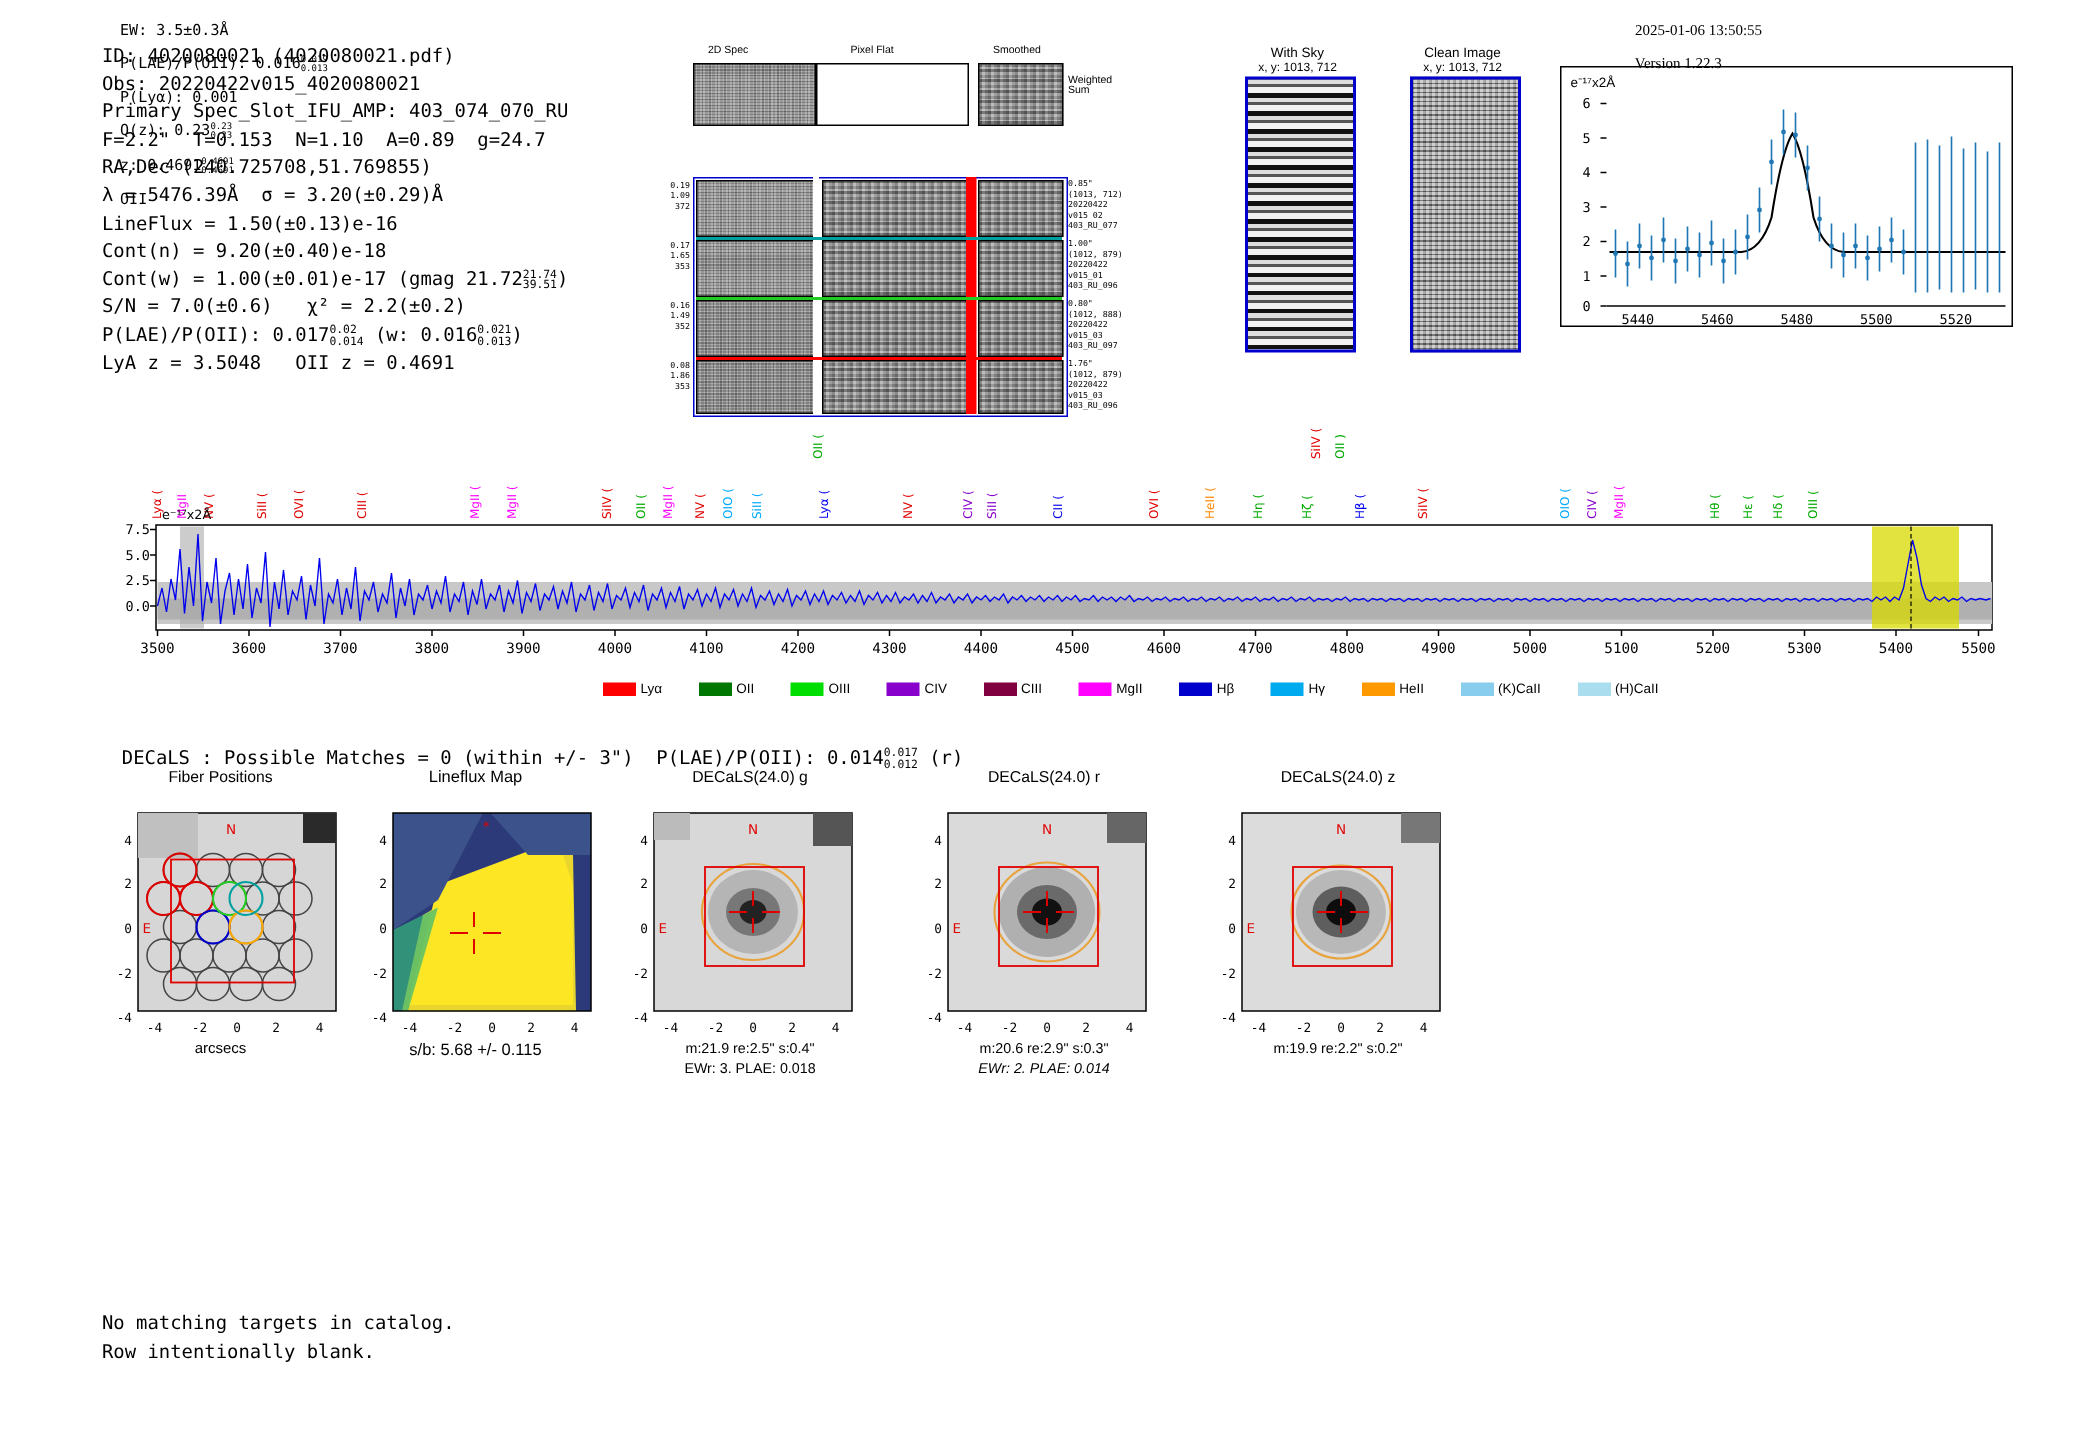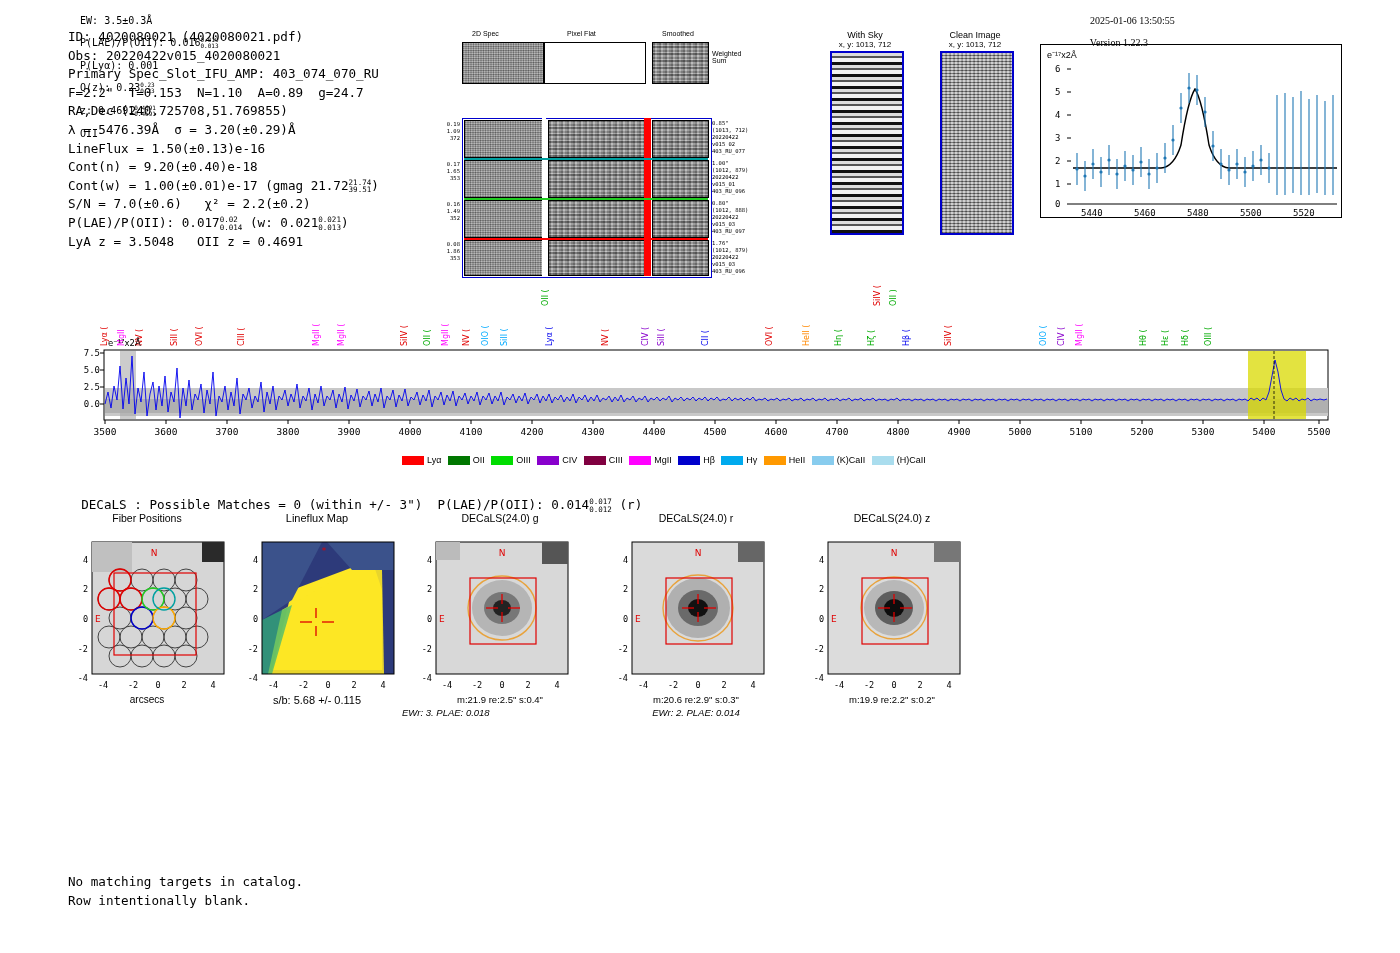--- a/index.html
+++ b/index.html
@@ -22,21 +22,21 @@
      repeating-linear-gradient(0deg, rgba(0,0,0,.30) 0 2px, rgba(255,255,255,.25) 2px 3px, rgba(0,0,0,.12) 3px 5px, rgba(255,255,255,.14) 5px 7px),
      repeating-linear-gradient(90deg, rgba(0,0,0,.25) 0 2px, rgba(255,255,255,.20) 2px 4px, rgba(0,0,0,.10) 4px 6px);
      background-color:#9e9e9e;}
   .sky{background-image:repeating-linear-gradient(0deg,#111 0 3px,#f2f2f2 3px 7px,#555 7px 9px,#ddd 9px 12px);}
   .cleanim{background-image:
      repeating-linear-gradient(0deg, rgba(0,0,0,.35) 0 1px, rgba(255,255,255,.3) 1px 3px),
      repeating-linear-gradient(90deg, rgba(0,0,0,.3) 0 1px, rgba(255,255,255,.25) 1px 3px, rgba(0,0,0,.2) 3px 4px);
      background-color:#a5a5a5;}
   .redline{background:#f00;}
   .legend-sw{display:inline-block;width:22px;height:9px;vertical-align:middle;margin-right:3px;}
-  .legend-item{display:inline-block;margin-right:2px;font-size:9px;vertical-align:middle;}
+  .legend-item{display:inline-block;margin-right:20px;font-size:9px;vertical-align:middle;}
   .blankmsg{font-size:12.6px;line-height:18.6px;white-space:pre;}
 </style>
 </head>
 <body>
 
 <div class="abs hdr mono" style="left:68px;top:4px;">
   <span>EW: 3.5±0.3Å</span>
   <span style="display:inline-block;width:14px"></span>
   <span>P(LAE)/P(OII): 0.016</span><span class="frac"><span>0.019</span><span>0.013</span></span>
   <span style="display:inline-block;width:14px"></span>
@@ -58,21 +58,21 @@
   <div class="infoline">ID: 4020080021 (4020080021.pdf)</div>
   <div class="infoline">Obs: 20220422v015_4020080021</div>
   <div class="infoline">Primary Spec_Slot_IFU_AMP: 403_074_070_RU</div>
   <div class="infoline">F=2.2"  T=0.153  N=1.10  A=0.89  g=24.7</div>
   <div class="infoline">RA,Dec (240.725708,51.769855)</div>
   <div class="infoline">λ = 5476.39Å  σ = 3.20(±0.29)Å</div>
   <div class="infoline">LineFlux = 1.50(±0.13)e-16</div>
   <div class="infoline">Cont(n) = 9.20(±0.40)e-18</div>
   <div class="infoline"><span>Cont(w) = 1.00(±0.01)e-17 (gmag 21.72</span><span class="frac"><span>21.74</span><span>39.51</span></span><span>)</span></div>
   <div class="infoline">S/N = 7.0(±0.6)   χ² = 2.2(±0.2)</div>
-  <div class="infoline"><span>P(LAE)/P(OII): 0.017</span><span class="frac"><span>0.02</span><span>0.014</span></span> <span>(w: 0.021</span><span class="frac"><span>0.021</span><span>0.013</span></span><span>)</span></div>
+  <div class="infoline"><span>P(LAE)/P(OII): 0.017</span><span class="frac"><span>0.02</span><span>0.014</span></span> <span>(w: 0.016</span><span class="frac"><span>0.021</span><span>0.013</span></span><span>)</span></div>
   <div class="infoline">LyA z = 3.5048   OII z = 0.4691</div>
 </div>
 
 <div class="abs" style="left:462px;top:30px;width:290px;height:220px;">
   <div class="abs tiny sans" style="left:10px;top:0px;">2D Spec</div>
   <div class="abs tiny sans" style="left:105px;top:0px;">Pixel Flat</div>
   <div class="abs tiny sans" style="left:200px;top:0px;">Smoothed</div>
   <div class="abs tiny sans" style="left:250px;top:20px;white-space:pre;">Weighted
 Sum</div>
 
@@ -537,21 +537,21 @@
     <text x="37" y="92" font-size="9" fill="#e00000" font-family="DejaVu Sans, sans-serif">E</text>
     <g font-size="8.5" font-family="DejaVu Sans Mono, monospace" text-anchor="middle">
       <text x="45" y="158">-4</text>
         <text x="75" y="158">-2</text>
         <text x="100" y="158">0</text>
       <text x="126" y="158">2</text>
         <text x="155" y="158">4</text>
     </g>
   </svg>
   <div class="sans" style="position:absolute;left:0;top:182px;width:196px;text-align:center;font-size:9.5px;">m:21.9  re:2.5"  s:0.4"</div>
-  <div class="sans" style="position:absolute;left:0;top:195px;width:196px;font-size:9.5px;font-style:italic;">EWr: 3. PLAE: 0.018</div>
+  <div class="sans" style="position:absolute;left:0;top:195px;width:196px;text-align:center;font-size:9.5px;">EWr: 3. PLAE: 0.018</div>
 </div>
 
 <div class="abs" style="left:598px;top:512px;width:196px;height:210px;">
   <div class="sans" style="text-align:center;width:196px;font-size:10.5px;">DECaLS(24.0) r</div>
   <svg width="196" height="180" style="position:absolute;left:0;top:18px;">
     <g font-size="8.5" font-family="DejaVu Sans Mono, monospace" text-anchor="end">
       <text x="30" y="33">4</text>
         <text x="30" y="62">2</text>
         <text x="30" y="92">0</text>
       <text x="30" y="122">-2</text>

